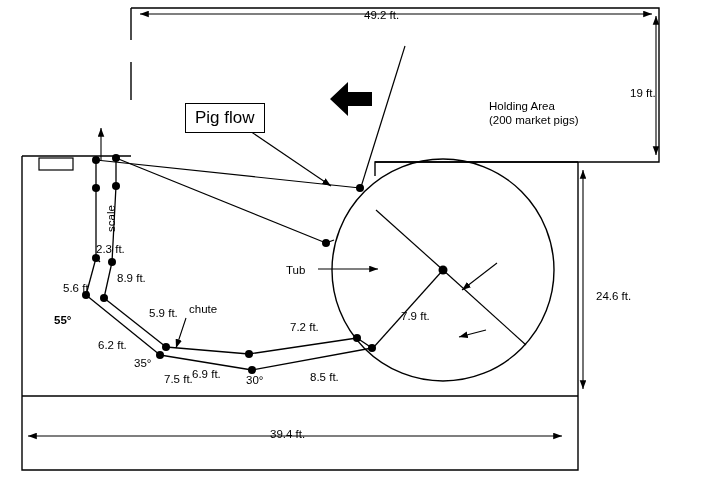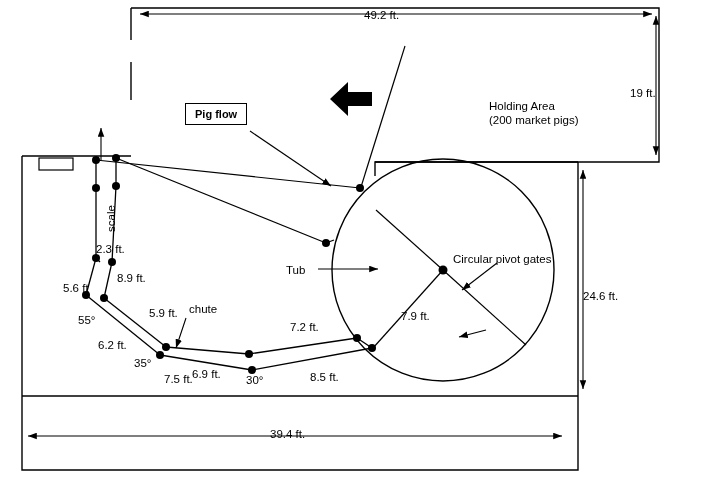--- a/index.html
+++ b/index.html
@@ -32,25 +32,24 @@
   }
   .lbl.multi { white-space: pre; margin-top: 44px; }
   .lbl.rot {
     transform: rotate(-90deg);
     transform-origin: left top;
   }
   .boxlabel {
     position: absolute;
     border: 1px solid #000000;
     background: #ffffff;
-    font-size: 11px;
+    font-size: 17px;
     padding: 4px 9px;
     color: #000;
     white-space: nowrap;
-    font-weight: bold;
   }
 </style>
 </head>
 <body>
 
 <div id="root">
 
   <svg class="diagram" viewBox="0 0 705 478">
     <defs>
       <marker id="arrowEnd" markerWidth="9" markerHeight="9" refX="8" refY="3" orient="auto" markerUnits="strokeWidth">
@@ -167,33 +166,33 @@
 
   <div class="boxlabel" style="left:185px; top:103px;">Pig flow</div>
 
   <div class="lbl multi" style="left:489px; top:55px; text-align:left;">Holding Area
 (200 market pigs)</div>
 
   <div class="lbl" style="left:364px; top:8px;">49.2 ft.</div>
 
   <div class="lbl" style="left:630px; top:86px;">19 ft.</div>
 
-  <div class="lbl" style="left:583px; top:289px;">24.6 ft.</div>
+  <div class="lbl" style="left:583px; top:289px;padding-left:13px;">24.6 ft.</div>
 
   <div class="lbl" style="left:270px; top:427px;">39.4 ft.</div>
 
   <div class="lbl rot" style="left:104px; top:232px;">scale</div>
 
   <div class="lbl" style="left:96px; top:242px;">2.3 ft.</div>
 
   <div class="lbl" style="left:117px; top:271px;">8.9 ft.</div>
 
   <div class="lbl" style="left:63px; top:281px;">5.6 ft</div>
 
-  <div class="lbl" style="left:78px; top:313px;">55°</div>
+  <div class="lbl" style="left:54px; top:313px;font-weight:bold;">55°</div>
 
   <div class="lbl" style="left:98px; top:338px;">6.2 ft.</div>
 
   <div class="lbl" style="left:149px; top:306px;">5.9 ft.</div>
 
   <div class="lbl" style="left:189px; top:302px;">chute</div>
 
   <div class="lbl" style="left:192px; top:339px;margin-top:28px;">6.9 ft.</div>
 
   <div class="lbl" style="left:134px; top:356px;">35°</div>
@@ -203,15 +202,14 @@
   <div class="lbl" style="left:246px; top:373px;">30°</div>
 
   <div class="lbl" style="left:290px; top:320px;">7.2 ft.</div>
 
   <div class="lbl" style="left:310px; top:370px;">8.5 ft.</div>
 
   <div class="lbl" style="left:401px; top:309px;">7.9 ft.</div>
 
   <div class="lbl" style="left:286px; top:263px;">Tub</div>
 
-  <div class="lbl" style="left:453px; top:252px;">Circular pivot gates</div>
 
 </div>
 
 </body></html>

